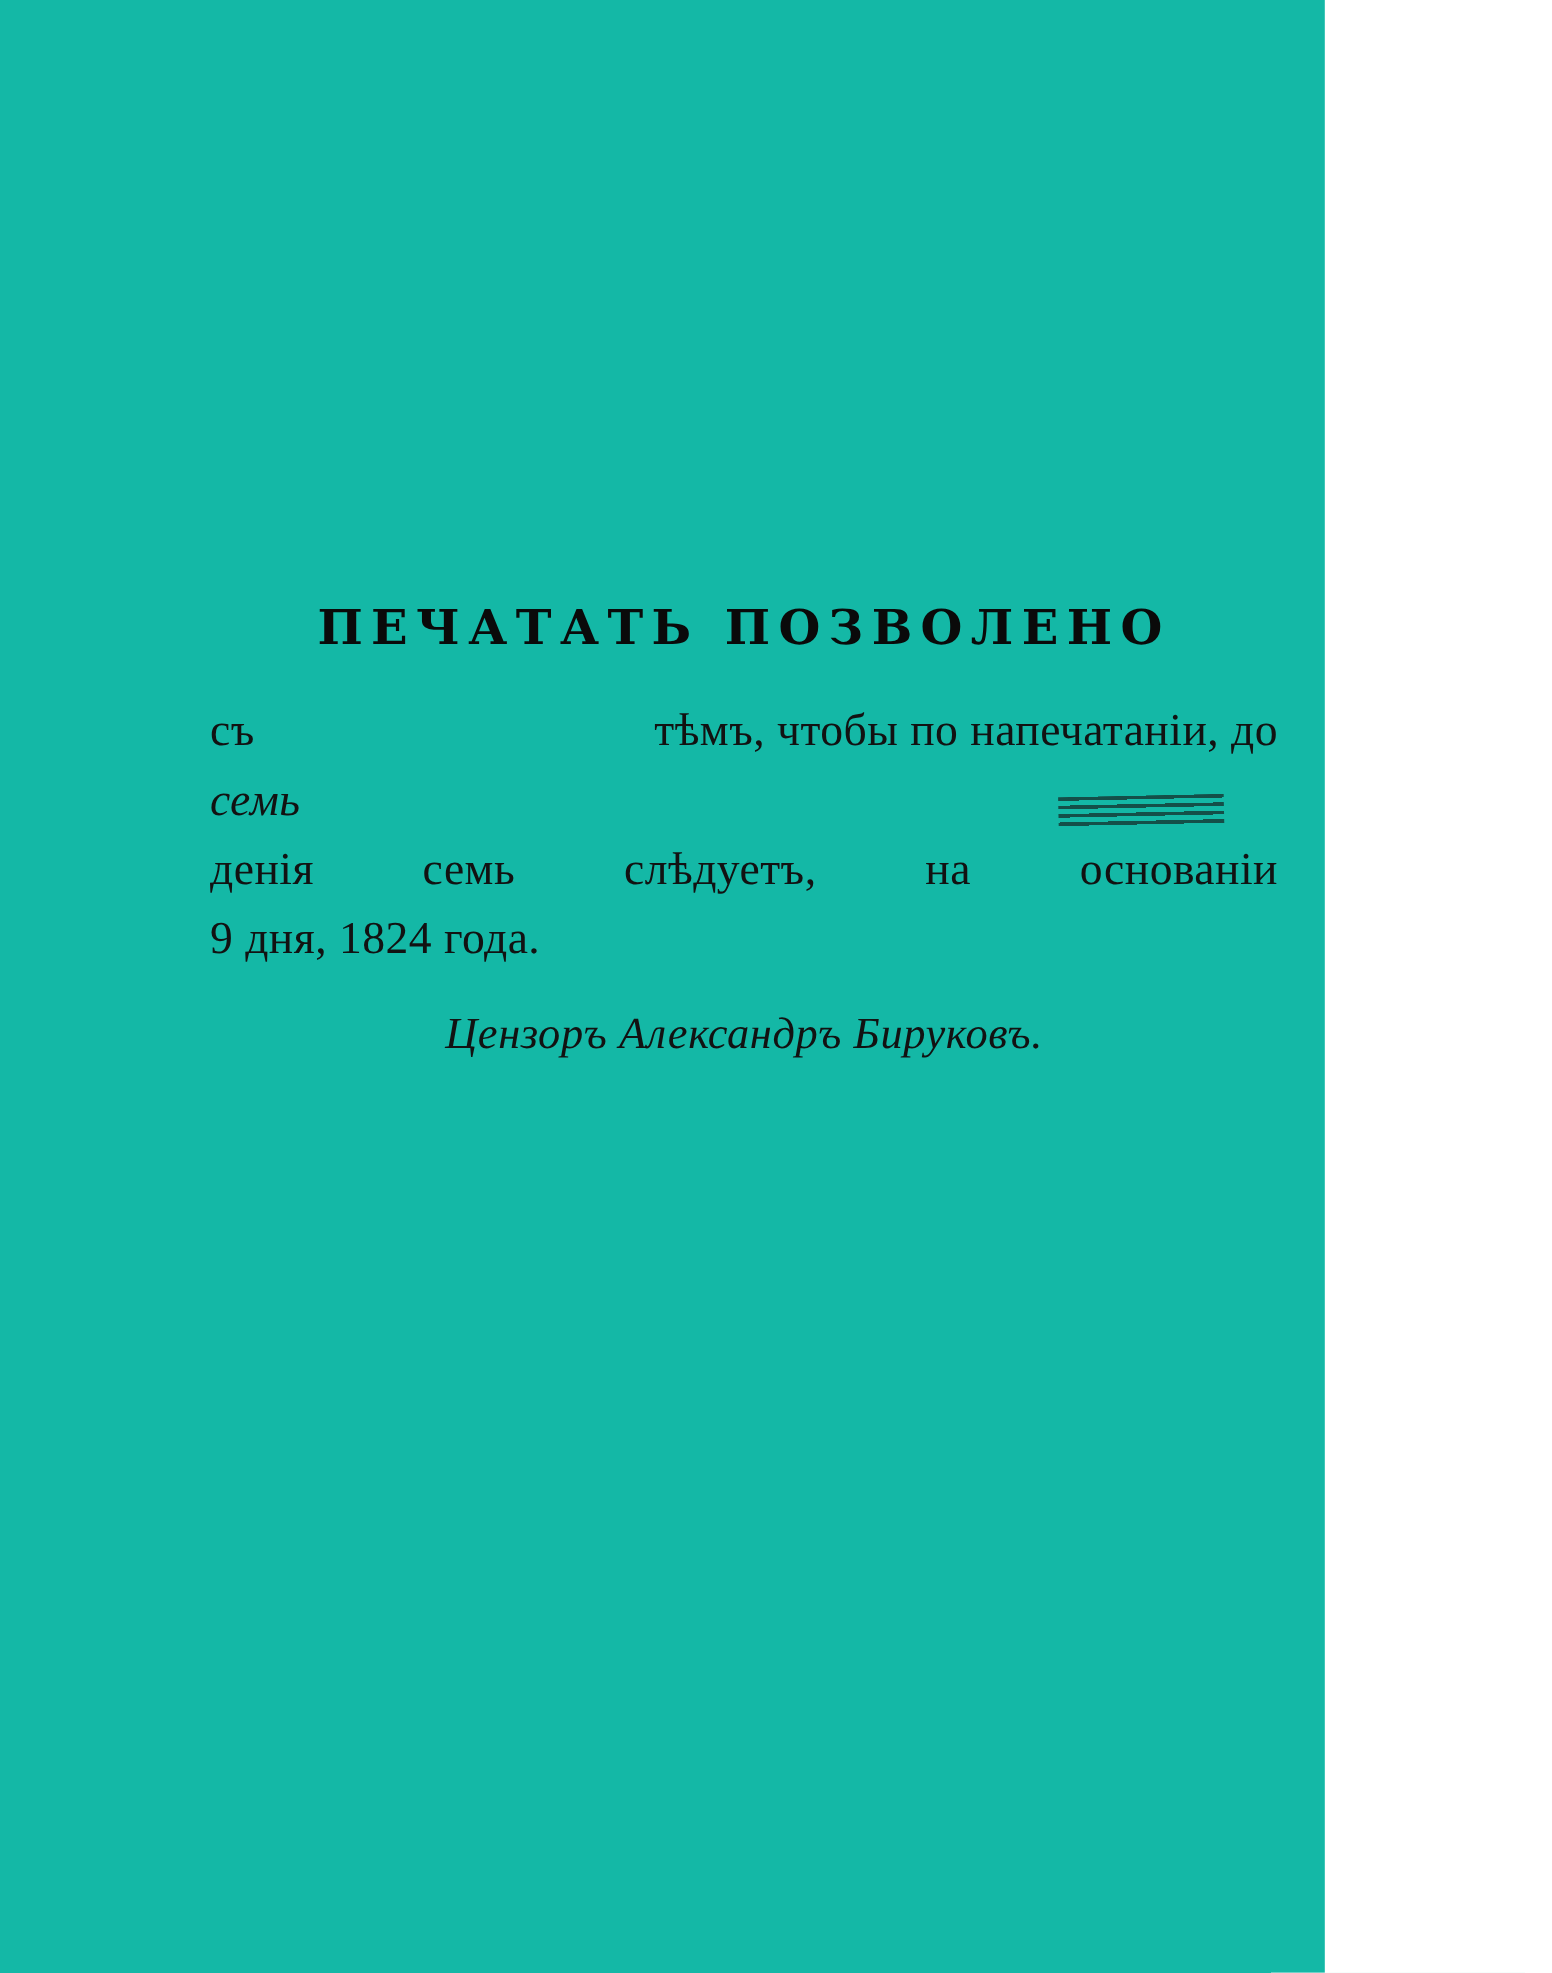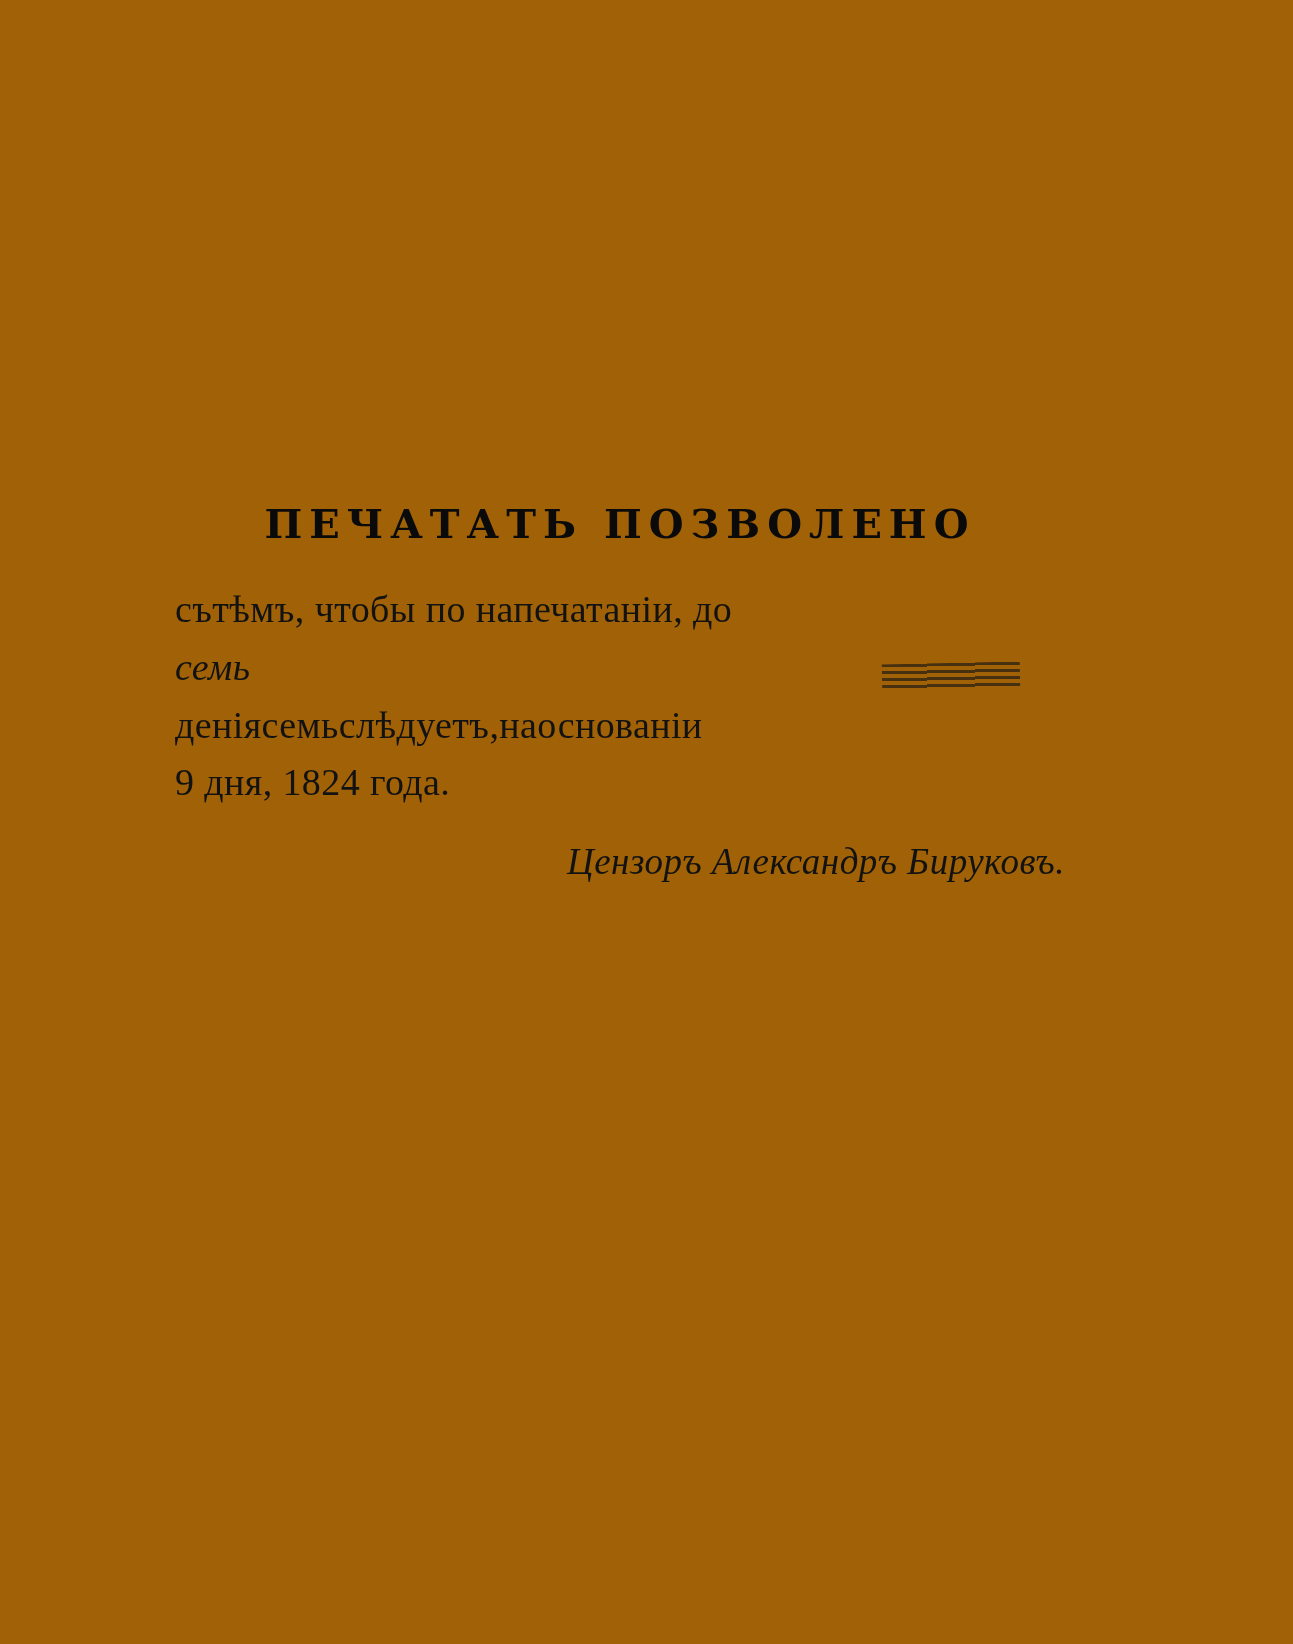--- a/index.html
+++ b/index.html
@@ -2,23 +2,23 @@
 <html><head>
 <meta charset="utf-8">
 <style>
   html, body {
     margin: 0;
     padding: 0;
     background: #ffffff;
   }
   .page {
     position: relative;
-    width: 1293px;
+    width: 1104px;
     height: 1644px;
-    background: #a16207;
+    background: #14b8a6;
     overflow: hidden;
     font-family: "Liberation Serif", serif;
     color: #101010;
   }
   .content {
     position: absolute;
     left: 175px;
     top: 500px;
     width: 890px;
   }
@@ -38,31 +38,32 @@
     text-align: justify;
     color: #121212;
     letter-spacing: 0.4px;
   }
   .body-line {
     display: block;
     white-space: nowrap;
   }
   .body-line.justified {
     display: flex;
+    justify-content: space-between;
     width: 100%;
   }
   .body-line.justified > span {
     white-space: pre;
   }
   .italic {
     font-style: italic;
   }
   .signature {
     margin-top: 28px;
-    text-align: right;
+    text-align: center;
     font-style: italic;
     font-size: 37px;
     font-family: "Liberation Serif", serif;
     color: #121212;
     letter-spacing: 0.5px;
   }
   .smudge {
     position: absolute;
     left: 882px;
     top: 663px;

